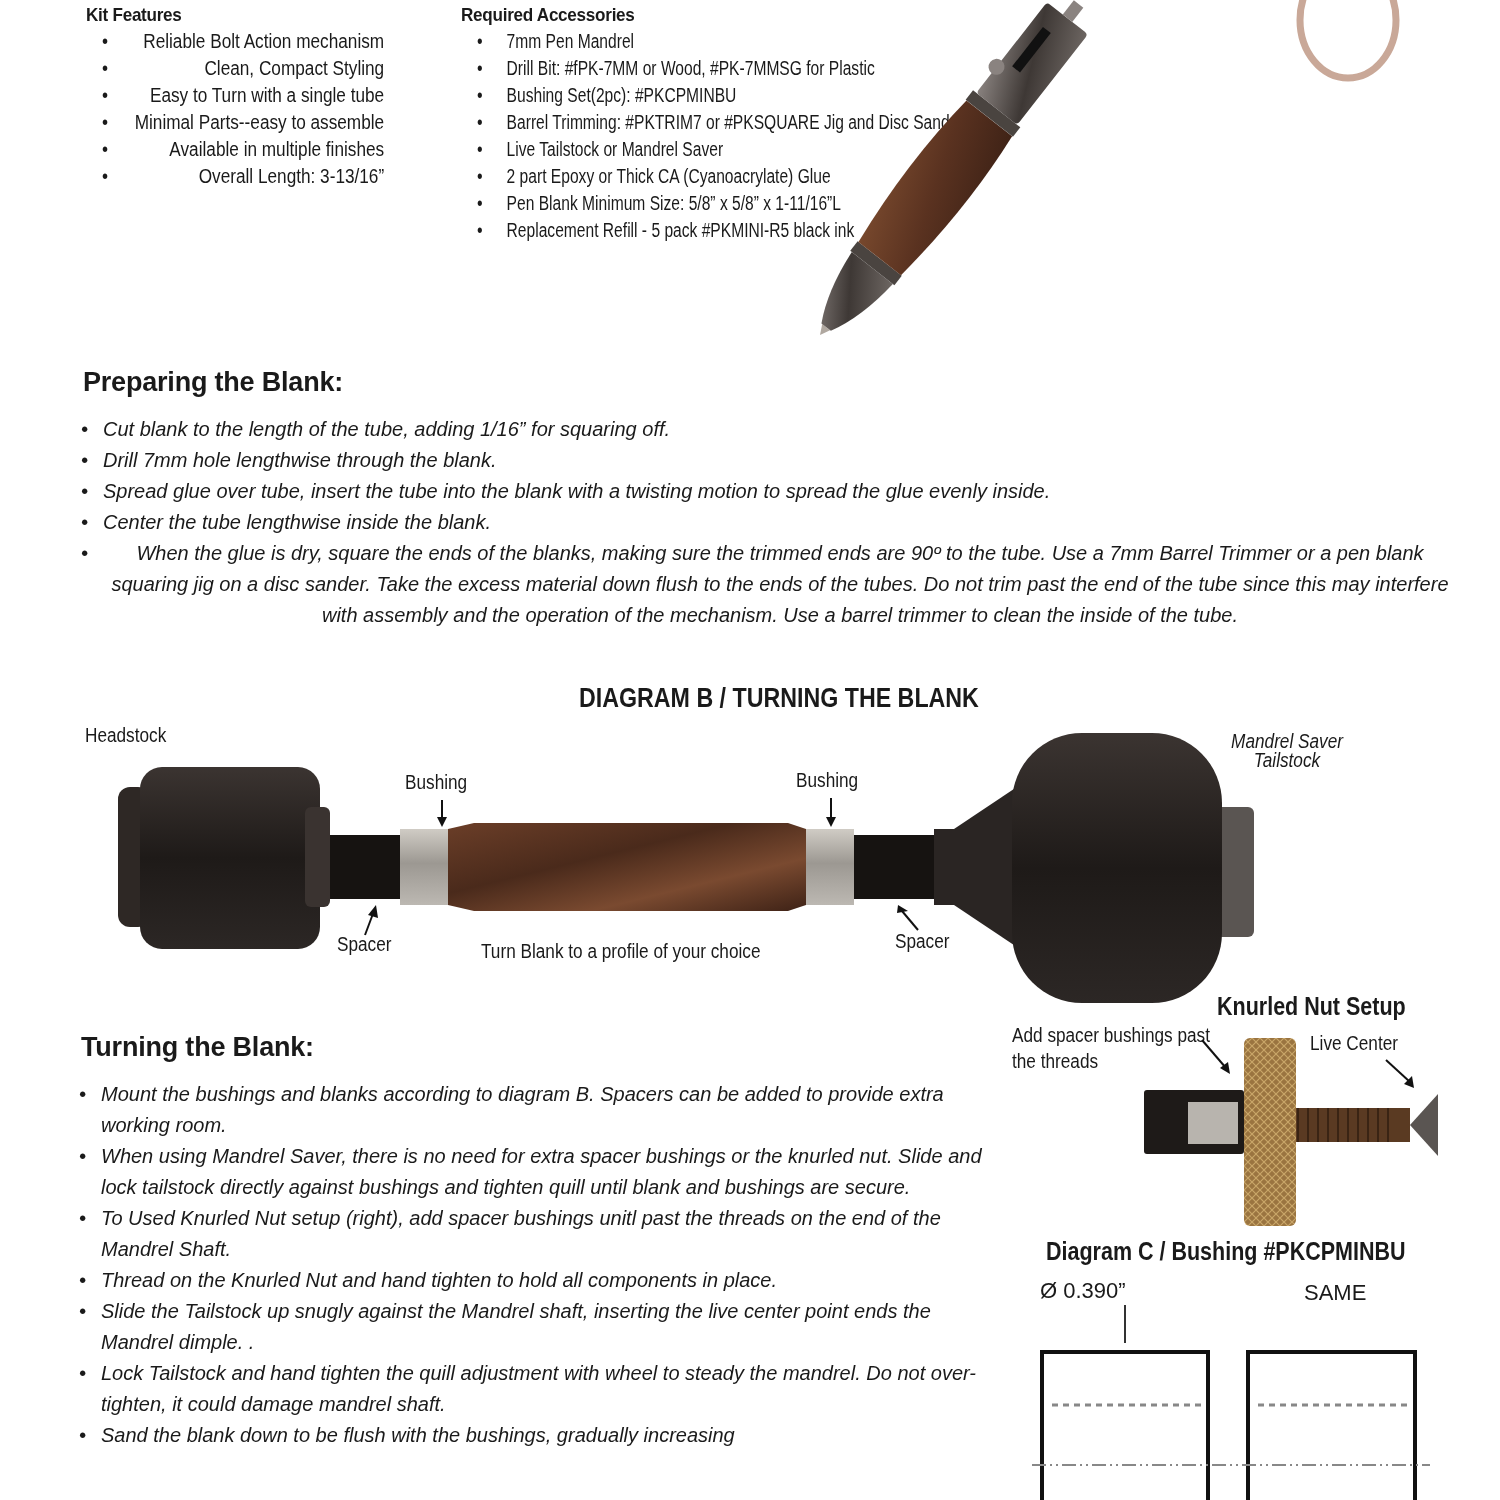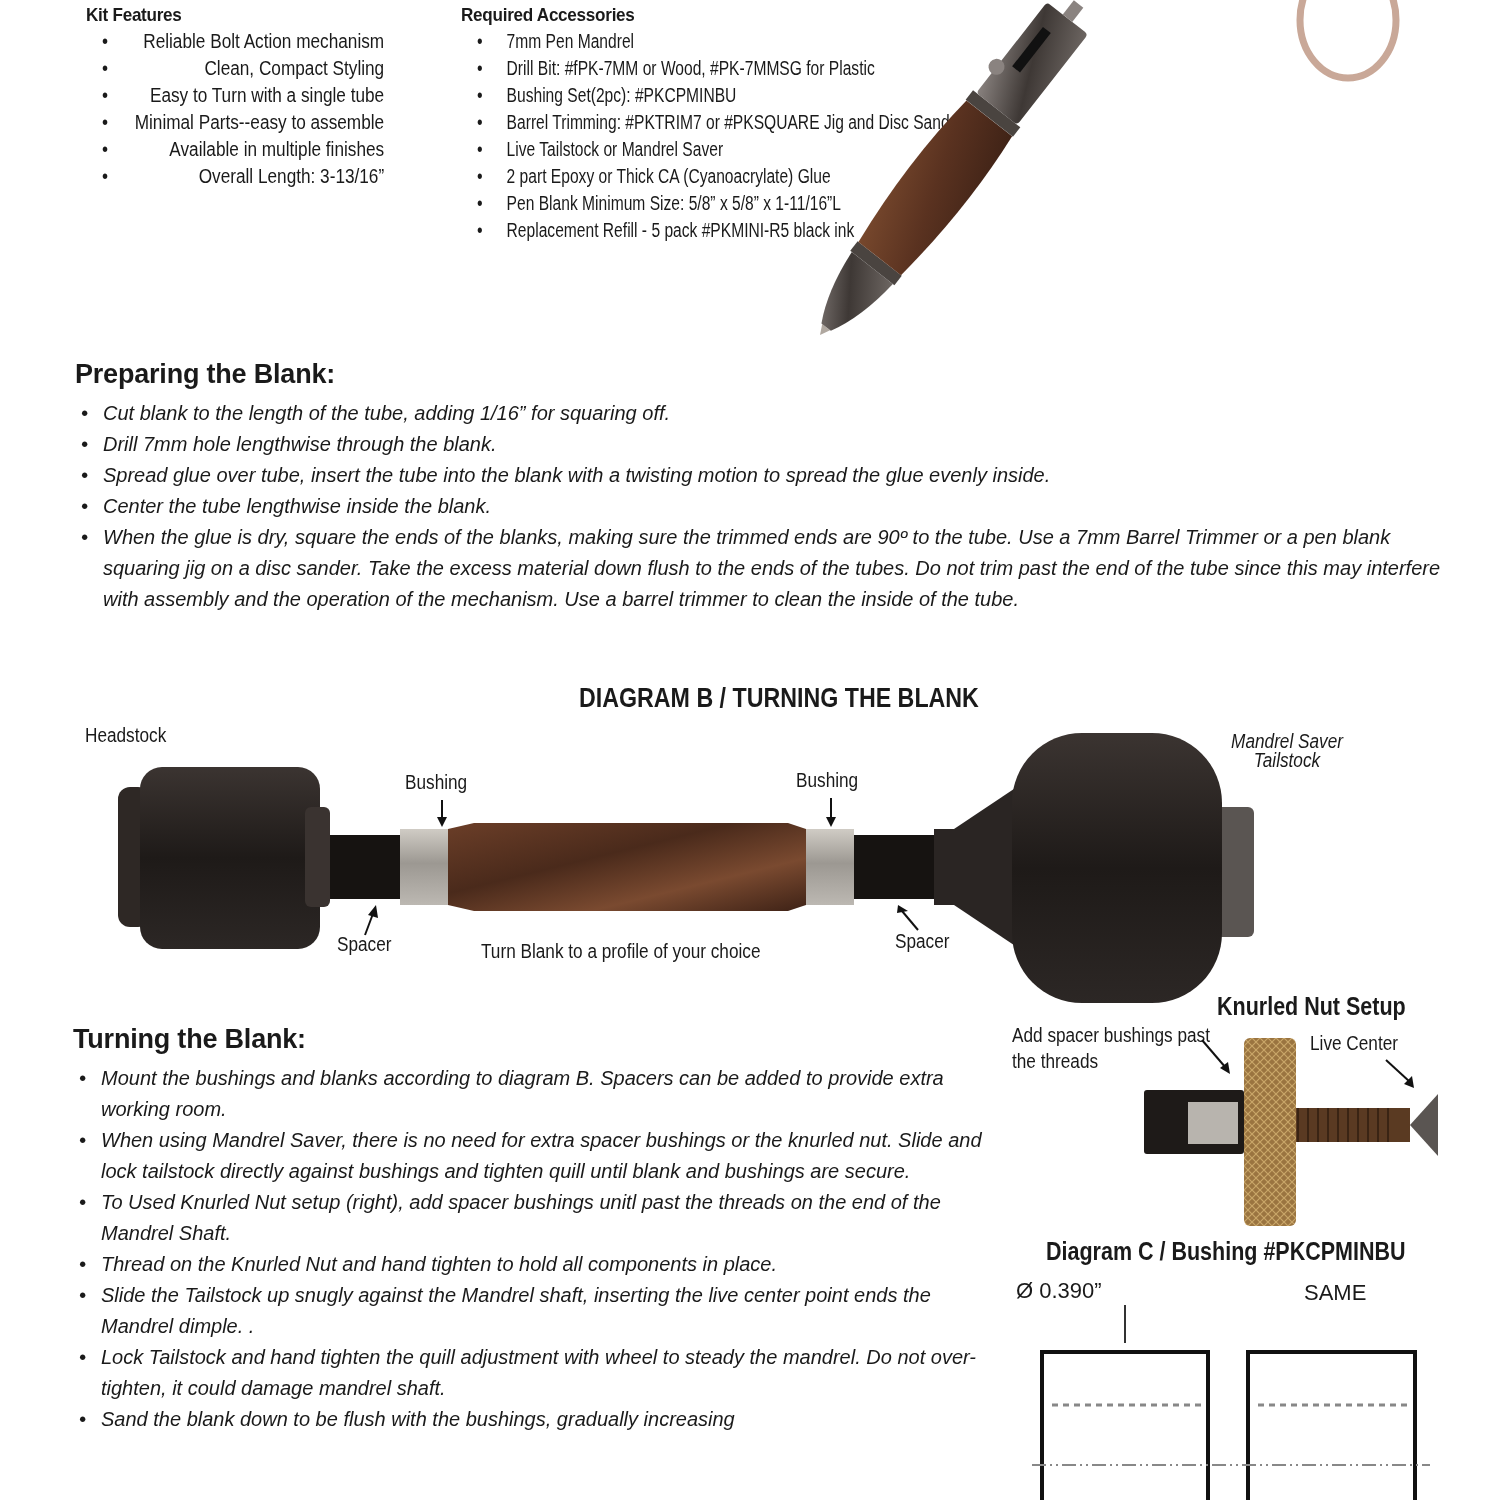--- a/index.html
+++ b/index.html
@@ -4,21 +4,21 @@
 <style>
   html, body { margin:0; padding:0; background:#ffffff; }
   body { width:1500px; height:1500px; position:relative; overflow:hidden; color:#1a1a1a; font-family:"Liberation Sans", sans-serif; }
   .abs { position:absolute; }
   .narrow { font-family:"Liberation Sans Narrow","Liberation Sans", sans-serif; }
   .hdr-sm { font-weight:bold; font-size:19px; letter-spacing:-0.3px; transform-origin:left top; }
   ul.small { list-style:none; margin:0; padding:0; }
   ul.small li { position:relative; font-size:20px; line-height:27px; padding-left:38px; transform:scaleX(0.86); transform-origin:left center; white-space:nowrap; }
   ul.small li::before { content:"\2022"; position:absolute; left:0; font-size:20px; }
   ul.acc li { font-size:19.5px; line-height:27px; padding-left:37px; transform:scaleX(0.8); }
-  h2.sec { margin:8px; font-size:27px; font-weight:bold; letter-spacing:-0.2px; }
+  h2.sec { margin:16px; font-size:27px; font-weight:bold; letter-spacing:-0.2px; }
   ul.big { list-style:none; margin:0; padding:0; }
   ul.big li { position:relative; font-size:20px; line-height:31px; padding-left:36px;font-style:italic; }
   ul.big li::before { content:"\2022"; position:absolute; left:14px; }
   .lbl { font-size:20px; white-space:nowrap; transform:scaleX(0.86); transform-origin:left top; }
   .diag-title { font-size:27px; font-weight:bold; transform:scaleX(0.86); transform-origin:left top; white-space:nowrap; }
 </style>
 </head>
 <body>
 
 <div class="abs" style="left:86px; top:4px;">
@@ -80,21 +80,21 @@
 </svg>
 
 <div class="abs" style="left:67px; top:351px; width:1400px;">
   <h2 class="sec">Preparing the Blank:</h2>
   <ul class="big" style="margin-top:4px; width:1120px;">
     <li>Cut blank to the length of the tube, adding 1/16” for squaring off.</li>
     <li>Drill 7mm hole lengthwise through the blank.</li>
     <li>Spread glue over tube, insert the tube into the blank with a twisting motion to spread the glue evenly inside.</li>
     <li>Center the tube lengthwise inside the blank.</li>
   </ul>
-  <ul class="big" style="width:1390px;">
+  <ul class="big" style="width:1390px;text-align:center;">
     <li>When the glue is dry, square the ends of the blanks, making sure the trimmed ends are 90º to the tube. Use a 7mm Barrel Trimmer or a pen blank squaring jig on a disc sander. Take the excess material down flush to the ends of the tubes. Do not trim past the end of the tube since this may interfere with assembly and the operation of the mechanism. Use a barrel trimmer to clean the inside of the tube.</li>
   </ul>
 </div>
 
 <div class="abs diag-title narrow" style="left:579px; top:683px;">DIAGRAM B / TURNING THE BLANK</div>
 
 <svg class="abs" style="left:100px; top:725px;" width="1160" height="290" viewBox="0 0 1160 290">
   <defs>
     <linearGradient id="blackMetal" x1="0" y1="0" x2="0" y2="1">
       <stop offset="0" stop-color="#3b3431"></stop>
@@ -214,21 +214,21 @@
     <line x1="62" y1="10" x2="86" y2="38" stroke="#111" stroke-width="2"></line>
     <path d="M80,38 L90,44 L88,32 Z" fill="#111"></path>
   </g>
   <g>
     <line x1="246" y1="30" x2="270" y2="52" stroke="#111" stroke-width="2"></line>
     <path d="M264,54 L274,58 L272,46 Z" fill="#111"></path>
   </g>
 </svg>
 
 <div class="abs diag-title narrow" style="left:1046px; top:1237px; font-size:25px;">Diagram C / Bushing #PKCPMINBU</div>
-<div class="abs" style="left:1016px; top:1278px; font-size:22px;">Ø 0.390”</div>
+<div class="abs" style="left:1040px; top:1278px; font-size:22px;">Ø 0.390”</div>
 <div class="abs" style="left:1304px; top:1280px; font-size:22px;">SAME</div>
 
 <svg class="abs" style="left:1020px; top:1300px;" width="480" height="200" viewBox="0 0 480 200">
   <line x1="105" y1="5" x2="105" y2="43" stroke="#333" stroke-width="2"></line>
   <path d="M22,200 L22,52 L188,52 L188,200" fill="none" stroke="#111" stroke-width="4"></path>
   <path d="M228,200 L228,52 L395,52 L395,200" fill="none" stroke="#111" stroke-width="4"></path>
   <line x1="32" y1="105" x2="182" y2="105" stroke="#888" stroke-width="3" stroke-dasharray="6,5"></line>
   <line x1="238" y1="105" x2="388" y2="105" stroke="#888" stroke-width="3" stroke-dasharray="6,5"></line>
   <line x1="12" y1="165" x2="410" y2="165" stroke="#888" stroke-width="2" stroke-dasharray="14,4,2,4,2,4"></line>
 </svg>

